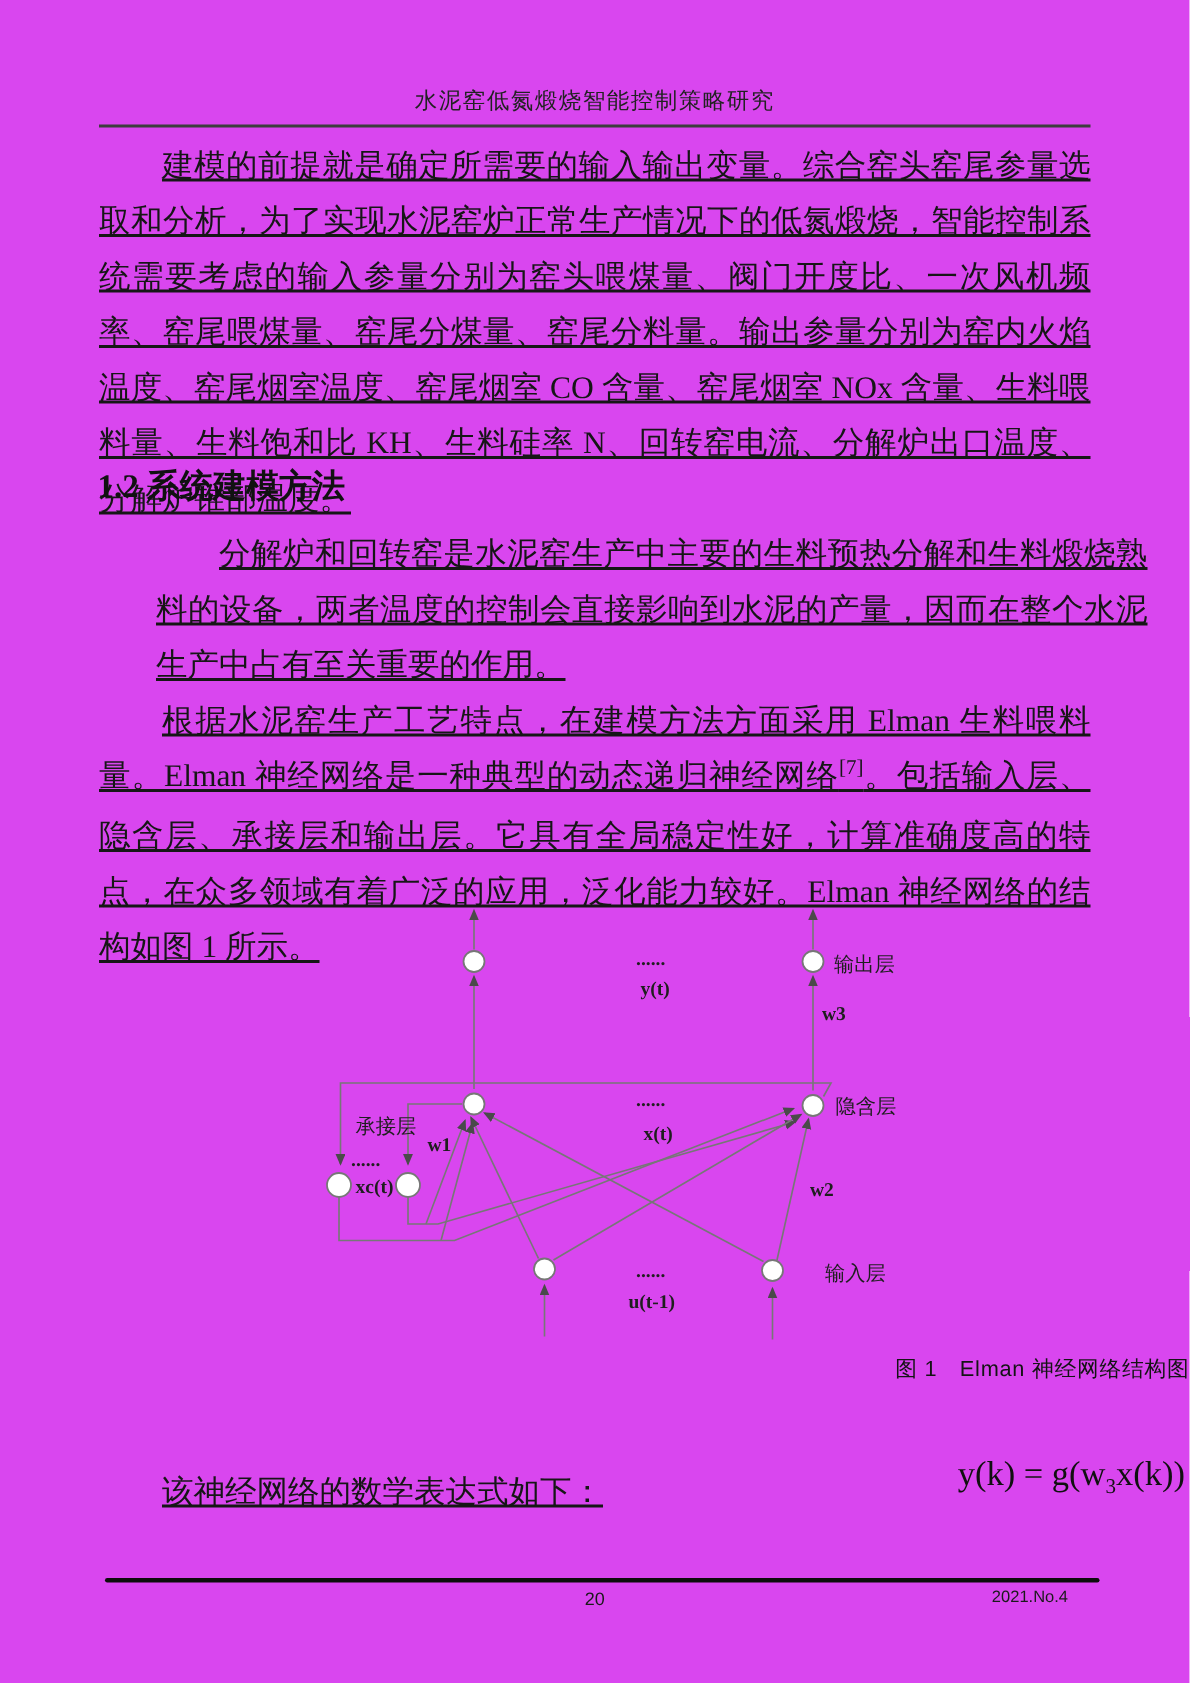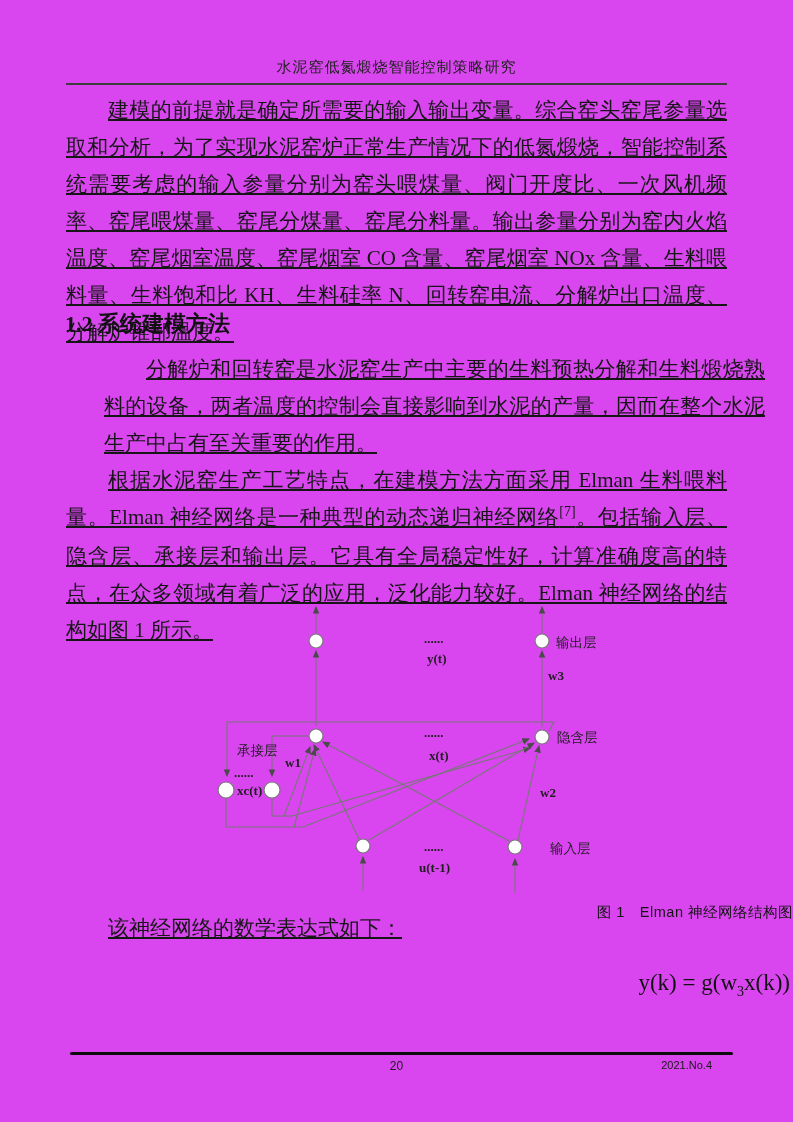--- a/index.html
+++ b/index.html
@@ -25,21 +25,21 @@
     text-align:justify;color:#161616;text-decoration:underline;
   }
   .indent{text-indent:2em;}
   #para1{top:92px;}
   #heading12{
     position:absolute;left:65px;top:309px;width:661px;
     font-size:22px;font-weight:bold;color:#111;
   }
   #para2{top:351px;margin-left:38px;}
   #para3{top:462px;}
-  #para4{top:910px;}
+  #para4{top:976px;}
   .sup-ref{font-size:14px;position:relative;top:-8px;}
   .figure-svg{position:absolute;top:598px;left:180px;}
   .fig-caption{
     position:absolute;top:903px;left:0;width:100%;
     text-align:right;
     font-family:"Liberation Sans", sans-serif;
     font-size:14.5px;color:#141414;letter-spacing:0.5px;
   }
   .formula-row{
     position:absolute;top:970px;left:0;width:100%;

